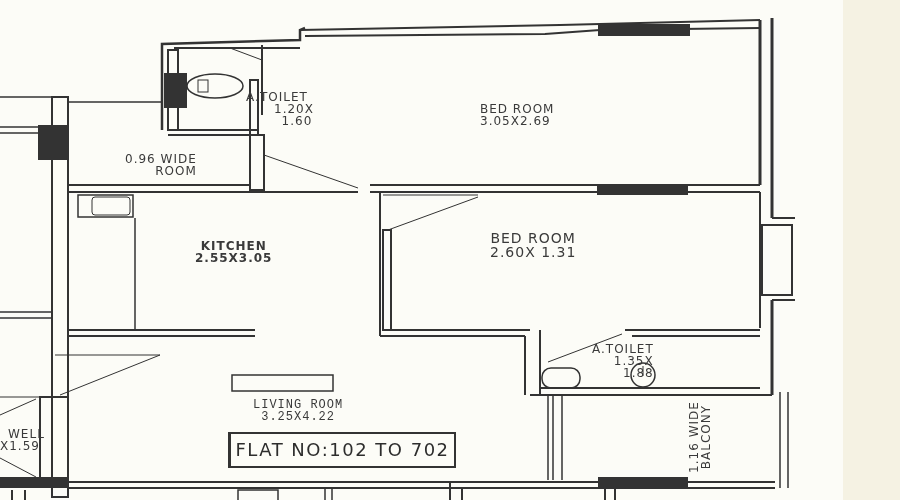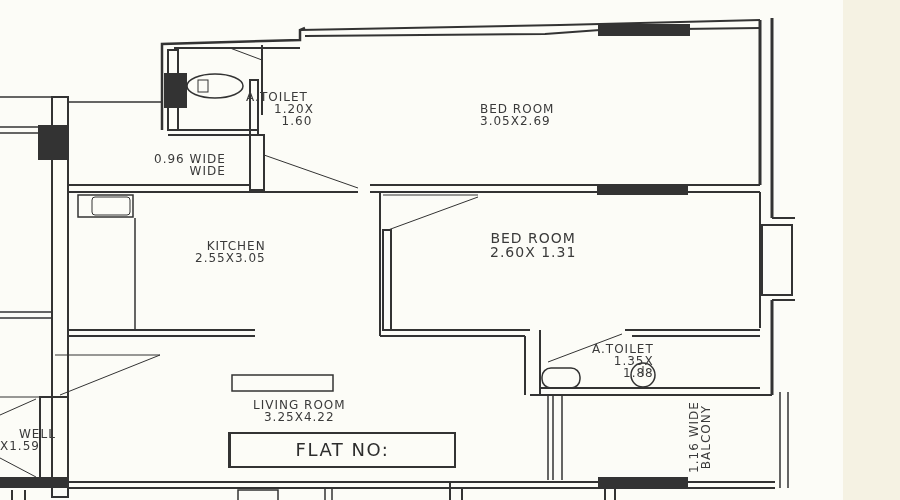--- a/index.html
+++ b/index.html
@@ -130,54 +130,55 @@
     <div>A.TOILET</div>
     <div style="padding-left:34px">1.20X</div>
     <div style="padding-left:40px">1.60</div>
   </div>
 
   <div class="label small" style="left:480px;top:103px;text-align:left;">
     <div>BED ROOM</div>
     <div>3.05X2.69</div>
   </div>
 
-  <div class="label small" style="left:125px;top:153px;text-align:right;margin-left:29px;">
+  <div class="label small" style="left:125px;top:153px;text-align:right;">
     <div>0.96 WIDE</div>
-    <div>WIDE</div>
+    <div>ROOM</div>
   </div>
 
-  <div class="label small" style="left:195px;top:240px;text-align:right;">
+  <div class="label small" style="left:195px;top:240px;text-align:center;font-weight:bold;">
     <div>KITCHEN</div>
     <div>2.55X3.05</div>
   </div>
 
   <div class="label med" style="left:490px;top:231px;">
     <div>BED ROOM</div>
     <div>2.60X 1.31</div>
   </div>
 
   <div class="label small" style="left:592px;top:343px;text-align:right;">
     <div>A.TOILET</div>
     <div>1.35X</div>
     <div>1.88</div>
   </div>
 
-  <div class="label small" style="left:253px;top:399px;">
+  <div class="label small" style="left:253px;top:399px;font-family:Liberation Mono, monospace;">
     <div>LIVING ROOM</div>
     <div>3.25X4.22</div>
   </div>
 
   <div class="label small vert" style="left:640px;top:425px;width:120px;text-align:center;">
     <div>1.16 WIDE</div>
     <div>BALCONY</div>
   </div>
 
   <div class="label small" style="left:0px;top:428px;text-align:left;">
-    <div style="padding-left:19px">WELL</div>
+    <div style="padding-left:8px">WELL</div>
     <div>X1.59</div>
   </div>
 
   <div id="flat-box">
     <div class="label big" style="position:static;">FLAT NO:</div>
+    <div class="label big" style="position:static;">102 TO 702</div>
   </div>
 </div>
 
 <div id="side-panel"></div>
 
 </body></html>

